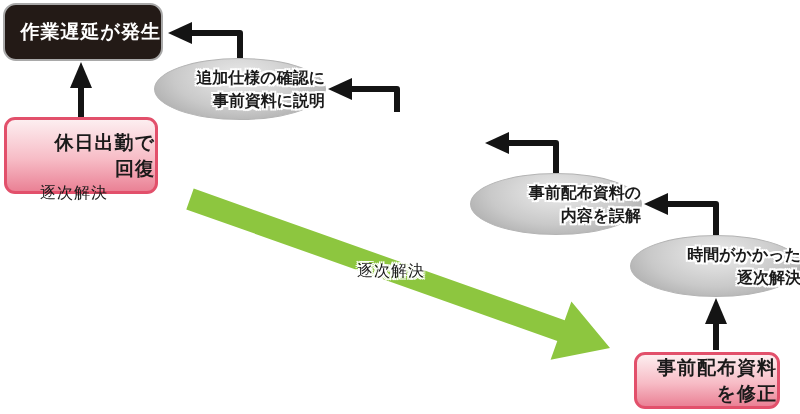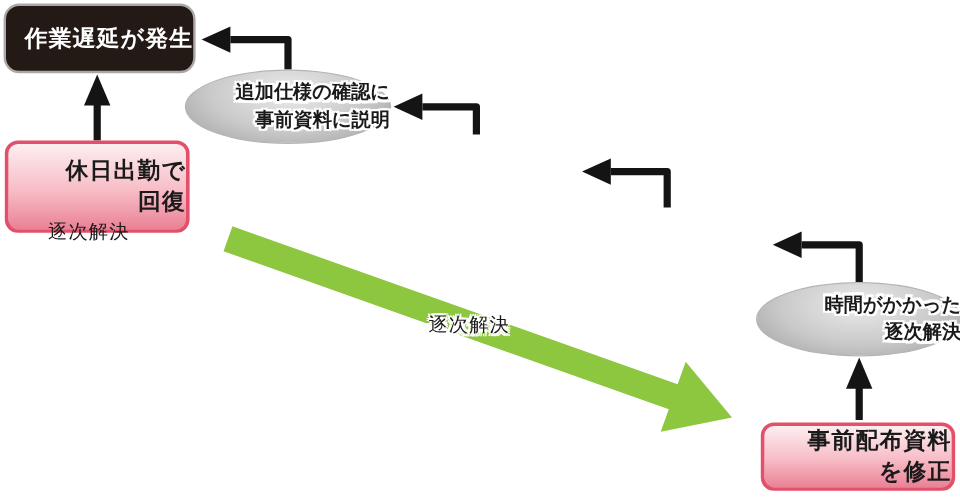--- a/index.html
+++ b/index.html
@@ -38,21 +38,21 @@
     position:absolute;font-weight:400;font-size:16px;color:var(--text,#1a1a1a);letter-spacing:1px;white-space:nowrap;
   }
   
   .pos-problem{left:3px;top:3px;width:160px;height:58px;}
   .pos-recovery{left:4px;top:117px;width:154px;height:77px;}
   .pos-seq{left:40px;top:183px;}
   .pos-e1{left:154px;top:58px;width:172px;height:62px;}
   .pos-e2{left:311px;top:112px;width:172px;height:62px;}
   .pos-e3{left:470px;top:173px;width:172px;height:62px;}
   .pos-e4{left:630px;top:235px;width:172px;height:62px;}
-  .pos-fix{left:634px;top:352px;width:162px;height:57px;}
+  .pos-fix{left:634px;top:352px;width:146px;height:57px;}
   .pos-search{left:357px;top:261px;}
 </style>
 </head>
 <body>
 
 <div class="stage" style="--line-black: #141414; --problem-box-bg: #231a16; --problem-box-text: #ffffff; --pink-border: #e2506b; --pink-fill-light: #fdeef0; --pink-fill-dark: #ea8195; --ellipse-light: #ebebeb; --ellipse-dark: #9e9e9e; --green-arrow: #8dc63f; --text: #1a1a1a;">
 
   <svg class="layer" viewBox="0 0 800 414">
 
     <polygon class="green" points="193.7,188.6 564.7,320.2 571.4,301.4 610,348 550.6,359.8 557.3,341 186.3,209.4"></polygon>
@@ -84,20 +84,24 @@
     <span>休日出勤で</span>
     <span>回復</span>
   </div>
 
   <div class="floating-label pos-seq">逐次解決</div>
 
   <div class="shape ellipse pos-e1">
     <span class="halo">追加仕様の確認に</span>
     <span class="halo">事前資料に説明</span>
   </div>
+  <div class="shape ellipse pos-e3">
+    <span class="halo">事前配布資料の</span>
+    <span class="halo">内容を誤解</span>
+  </div>
   <div class="shape ellipse pos-e4">
     <span class="halo">時間がかかった</span>
     <span class="halo">逐次解決</span>
   </div>
 
   <div class="shape pink-box pos-fix">
     <span>事前配布資料</span>
     <span>を修正</span>
   </div>
 

